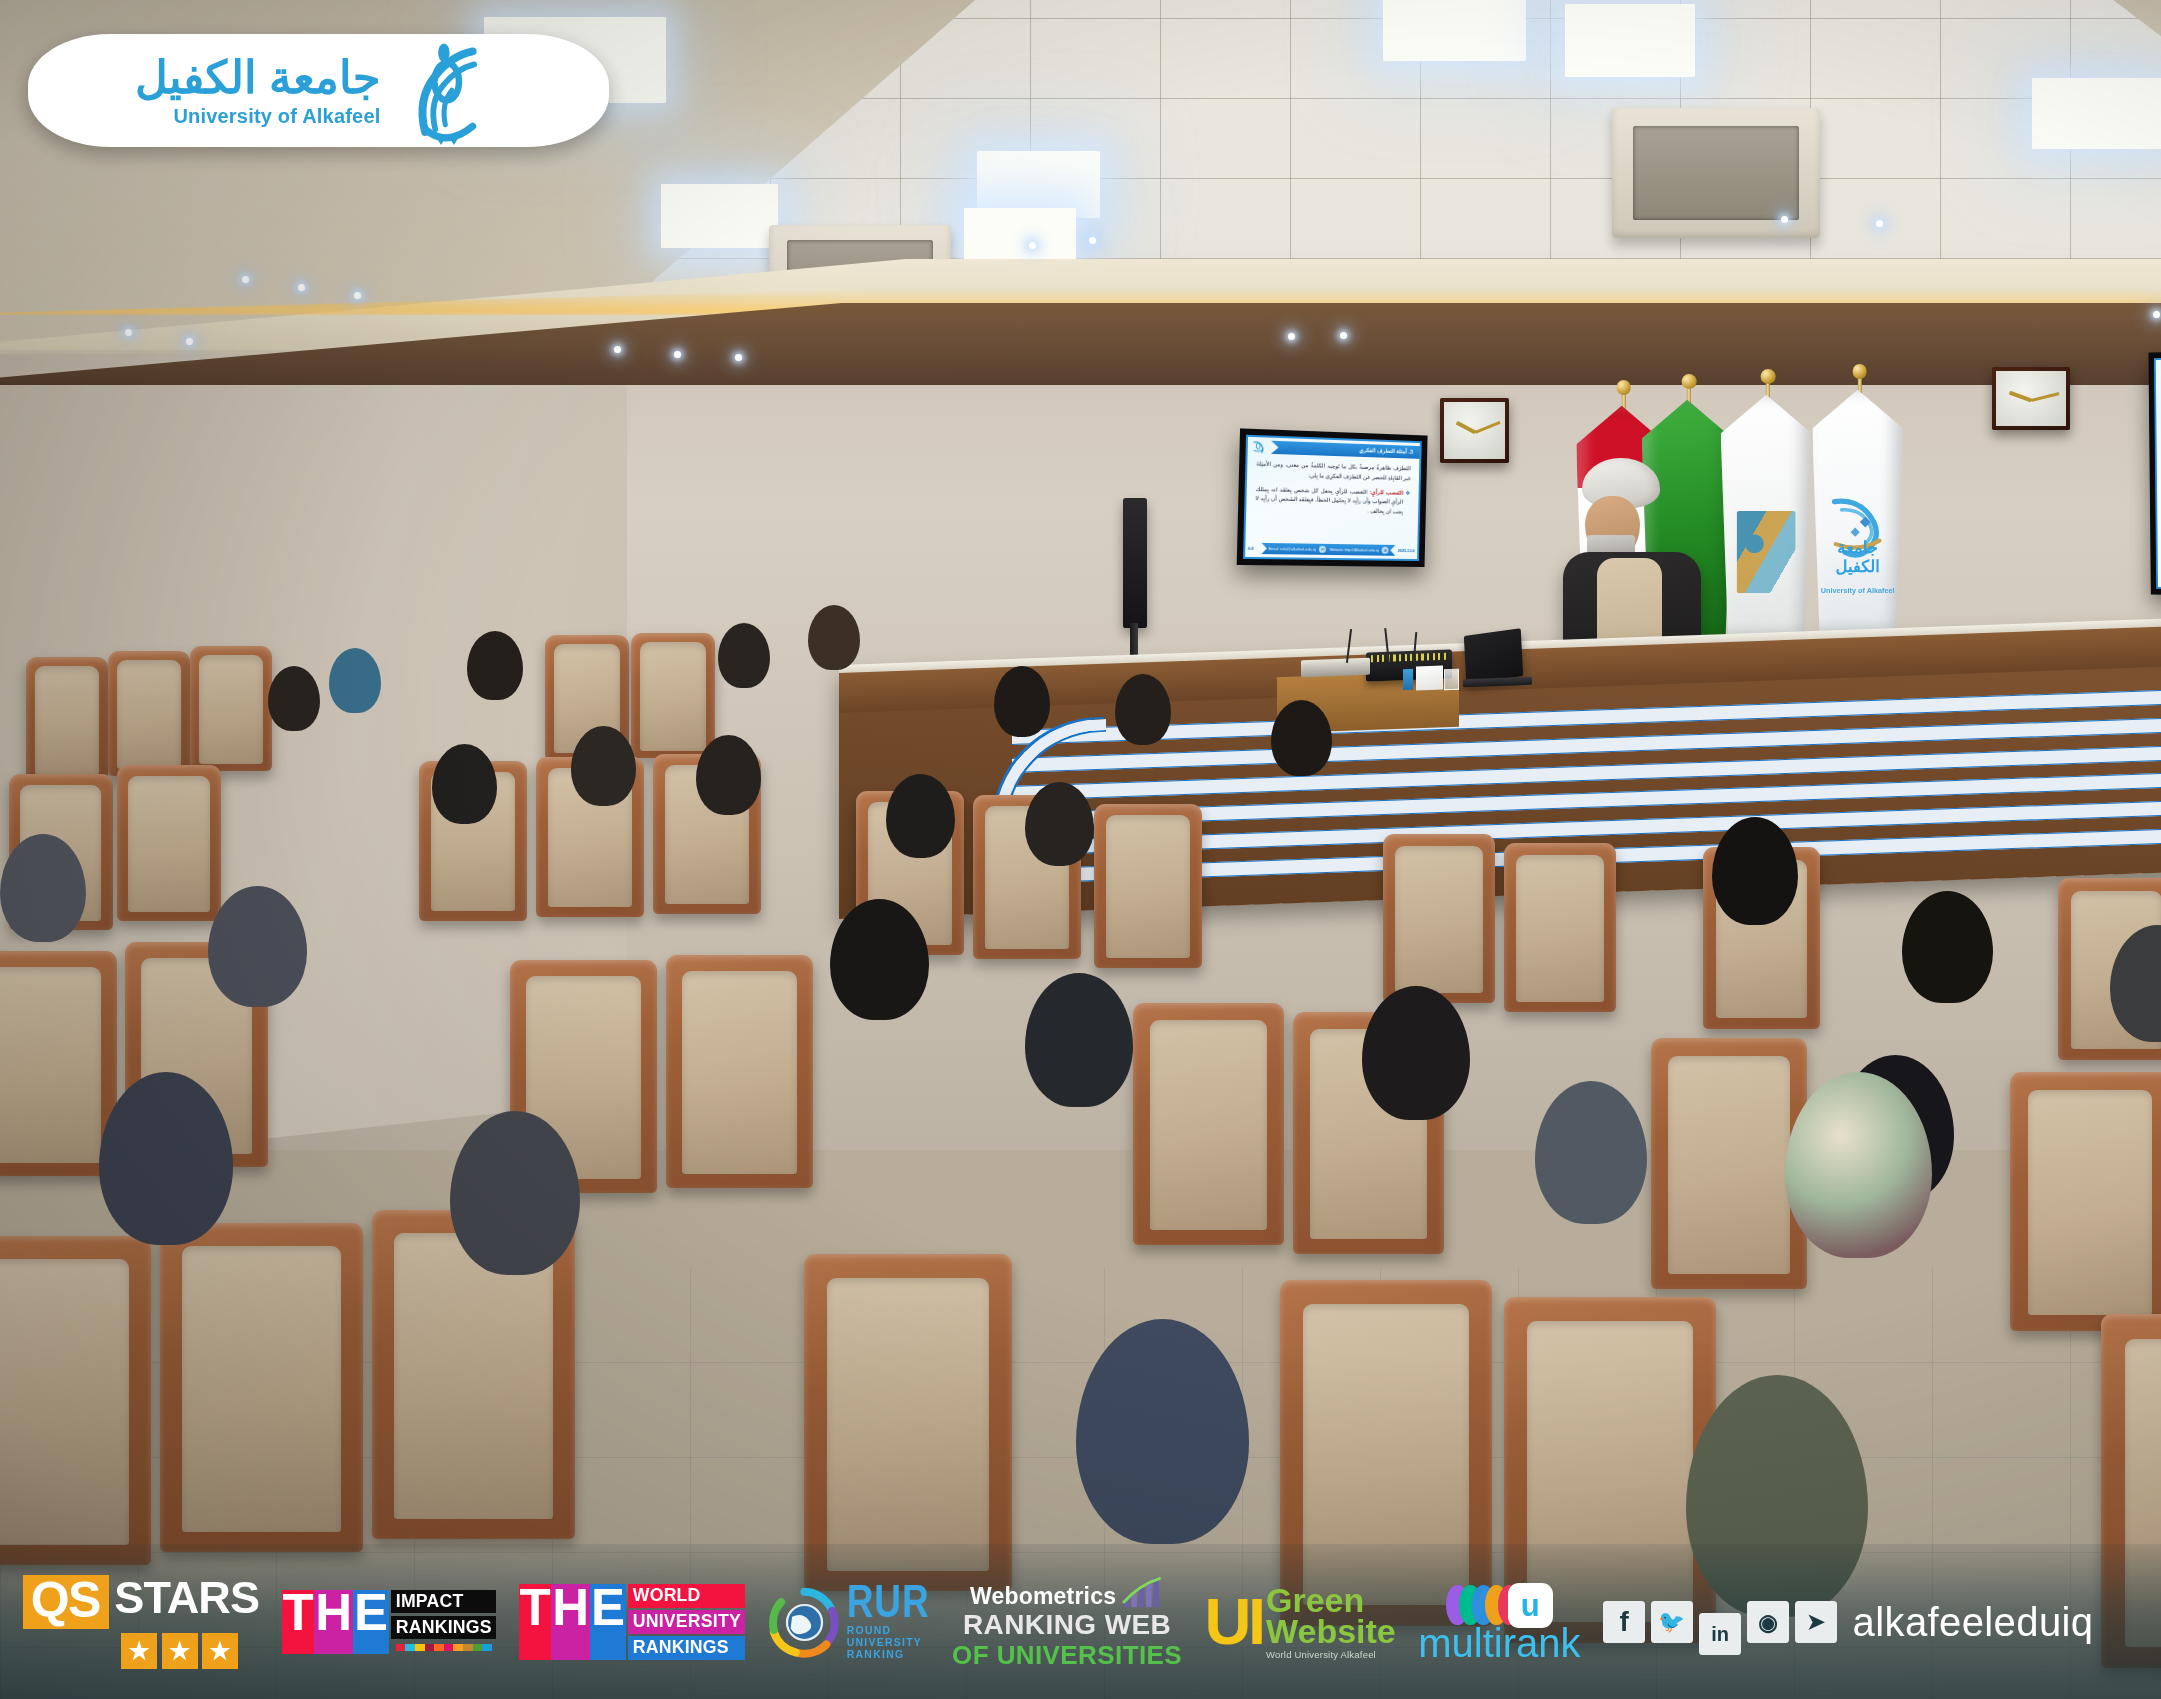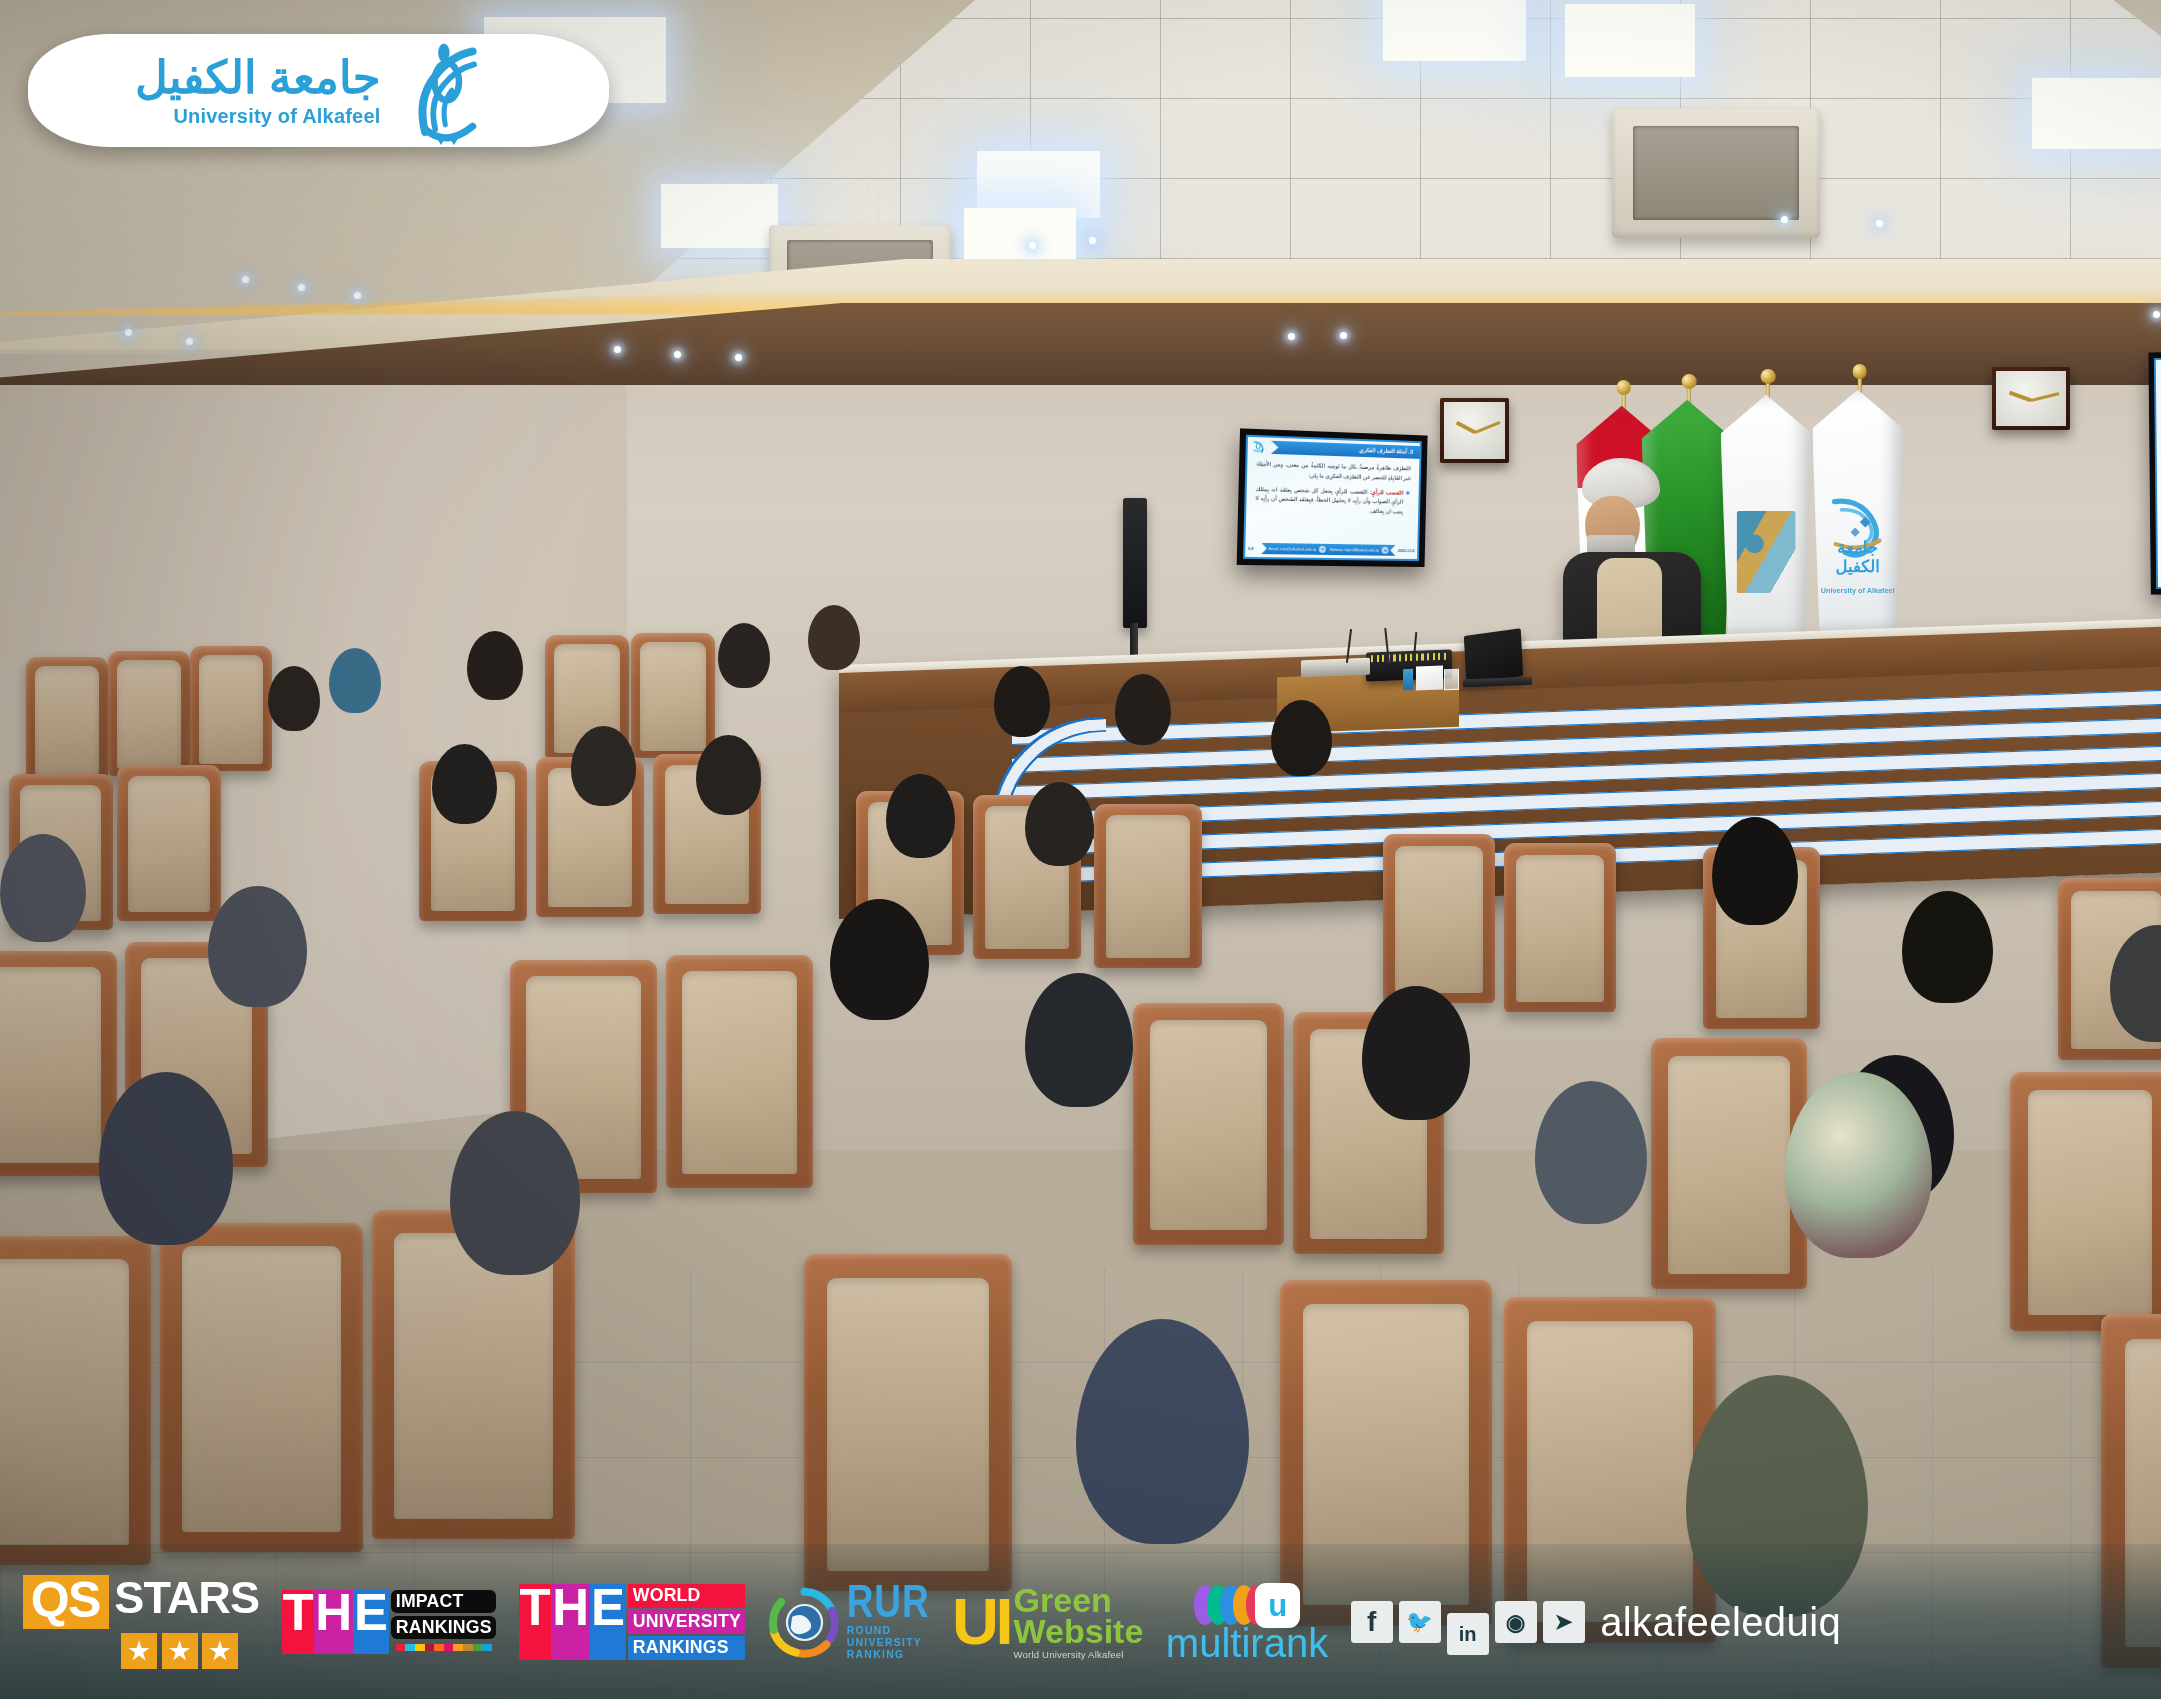--- a/index.html
+++ b/index.html
@@ -298,21 +298,21 @@
     color:#fff;
   }
   .the-t { background:#f4123e; }
   .the-h { background:#cb21a3; }
   .the-e { background:#1f7ad6; }
   .the-rows { display:flex; flex-direction:column; gap:2.2px; margin-left:2.6px; justify-content:center; }
   .the-rows div {
     color:#fff; font-weight:bold; font-size:17.7px; line-height:1;
     padding:3px 4.3px; letter-spacing:0.2px;
   }
-  .blkbg { background:#0c0c0c;border-radius:6px; }
+  .blkbg { background:#0c0c0c; }
   .redbg { background:#f4123e; }
   .magbg { background:#cb21a3; }
   .blubg { background:#1f7ad6; }
   .sdg-strip { height:13px; display:flex; }
   .sdg-strip i { flex:1; }
 
   .rur { display:flex; align-items:center; gap:6px; }
   .rur-eye { width:73px; height:73px; position:relative; }
   .rur-txt { display:flex; flex-direction:column; color:#3aa3e0; font-weight:bold; line-height:1; }
   .rur-big { font-size:37px; letter-spacing:0.9px; transform:scaleY(1.25); }
@@ -805,20 +805,35 @@
         <path d="M33 42 q14 -6 22 4 q10 12 -4 18 q-14 6 -20 -6" fill="#eef5f9"></path>
       </svg>
       <div class="rur-txt">
         <span class="rur-big">RUR</span>
         <span class="rur-sm">ROUND</span>
         <span class="rur-sm" style="margin-top:1.7px;">UNIVERSITY</span>
         <span class="rur-sm" style="margin-top:1.7px;">RANKING</span>
       </div>
     </div>
 
+    <div class="rk webo">
+      <div class="webo-1">
+        <span class="webo-w">Webometrics</span>
+        <svg width="42" height="32" viewBox="0 0 96 74">
+          <rect x="4" y="50" width="13" height="22" fill="#6b5fa8"></rect>
+          <rect x="21" y="40" width="13" height="32" fill="#7f74b8"></rect>
+          <rect x="38" y="28" width="13" height="44" fill="#6b5fa8"></rect>
+          <rect x="55" y="16" width="13" height="56" fill="#7f74b8"></rect>
+          <rect x="72" y="4" width="13" height="68" fill="#6b5fa8"></rect>
+          <path d="M4 60 q36 -40 82 -54" fill="none" stroke="#7ed957" stroke-width="7" stroke-linecap="round"></path>
+        </svg>
+      </div>
+      <span class="webo-2">RANKING WEB</span>
+      <span class="webo-3">OF UNIVERSITIES</span>
+    </div>
 
     <div class="rk uigm">
       <span class="ui-u">UI</span>
       <div class="ui-words">
         <span class="ui-green">Green</span>
         <span class="ui-metric">Website</span>
         <span class="ui-sub">World University Alkafeel</span>
       </div>
     </div>
 

